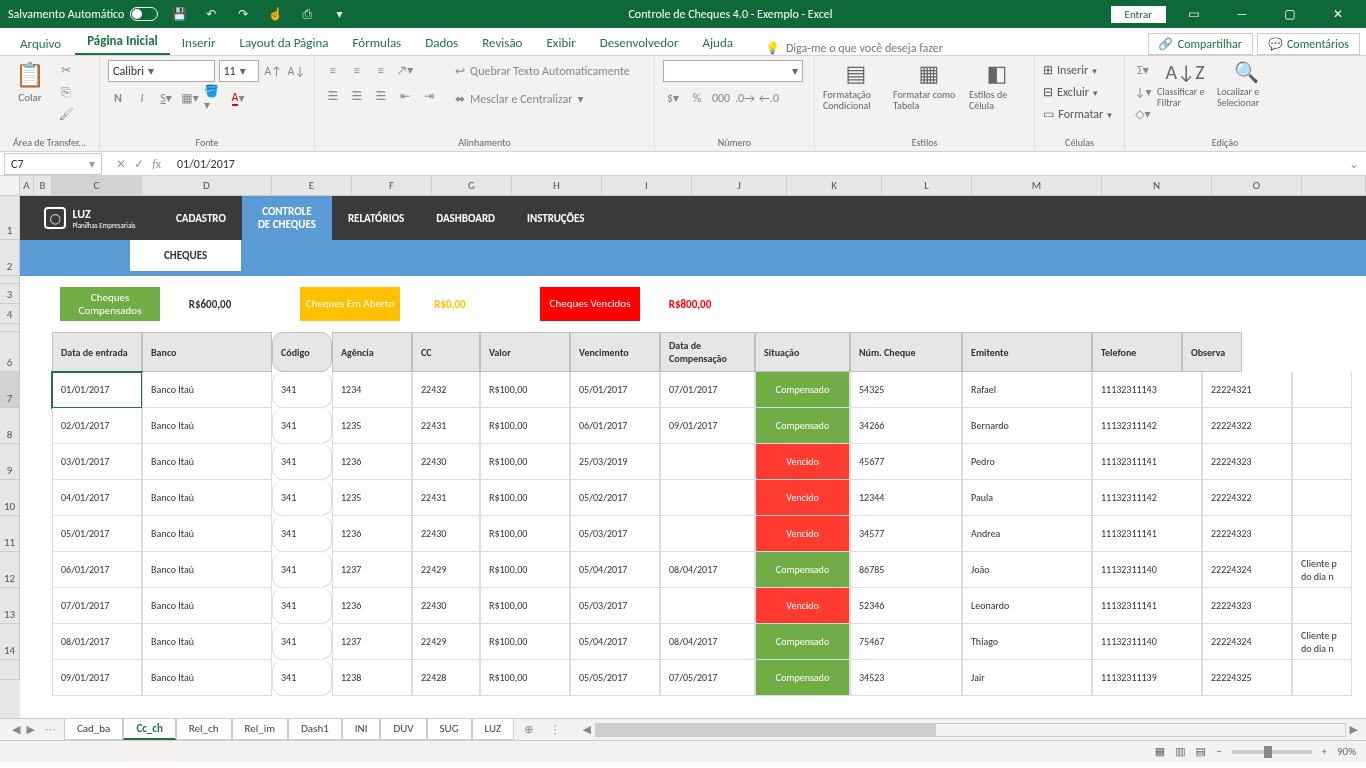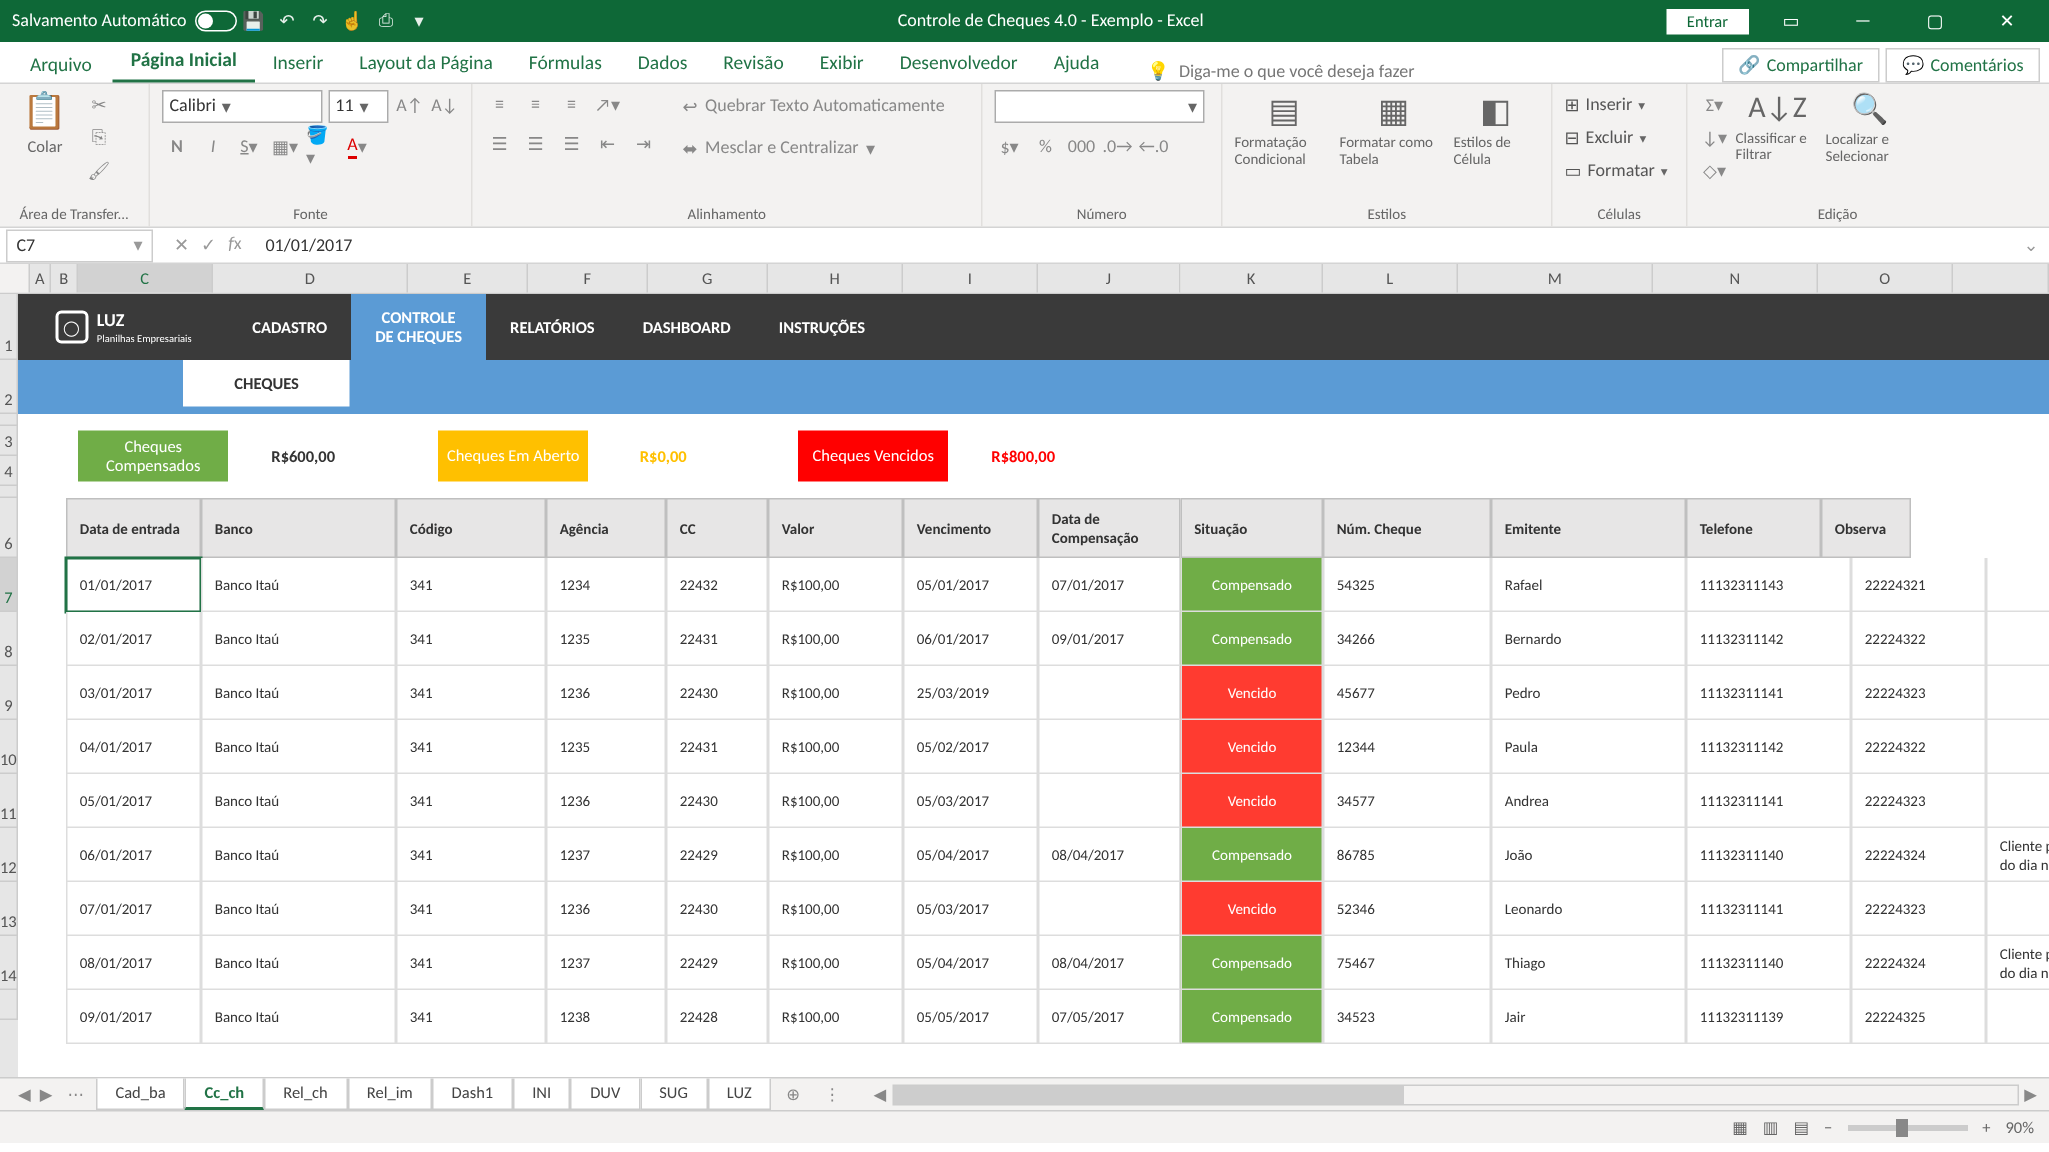--- a/index.html
+++ b/index.html
@@ -1,20 +1,20 @@
 <!DOCTYPE html>
 <html><head>
 <meta charset="utf-8">
 <style>
 * { margin:0; padding:0; box-sizing:border-box; font-family:"Segoe UI",Calibri,sans-serif; user-select:none; }
 body { width:1366px; height:768px; background:#fff; overflow:hidden; font-size:12px; color:#444; }
 
 
 .titlebar { height:28px; background:#0e6837; display:flex; align-items:center; color:#fff; font-size:12px; padding:0 8px; }
-.titlebar-left { display:flex; align-items:center; }
+.titlebar-left { display:flex; align-items:center; gap:10px; }
 .autosave-toggle { display:flex; align-items:center; gap:6px; }
 .toggle-pill { width:28px; height:14px; border:1px solid #fff; border-radius:7px; position:relative; }
 .toggle-pill::after { content:""; width:10px; height:10px; background:#fff; border-radius:50%; position:absolute; top:1px; left:1px; }
 .qat-icon { width:22px; height:22px; display:flex; align-items:center; justify-content:center; color:#fff; opacity:.9; }
 .titlebar-center { flex:1; text-align:center; }
 .titlebar-right { display:flex; align-items:center; gap:8px; }
 .entrar-btn { background:#fff; color:#0e6837; padding:2px 14px; font-size:11px; }
 .win-btn { width:40px; height:26px; display:flex; align-items:center; justify-content:center; }
 
 
@@ -77,21 +77,21 @@
 .yellow-bg { background:#ffc000; }
 .red-bg { background:#ff0000; }
 
 
 .tbl-hdr-row { height:40px; display:flex; }
 .th { background:#e7e6e6; border:1px solid #bfbfbf; font-size:10px; font-weight:bold; color:#333; display:flex; align-items:center; padding:0 8px; }
 .td { border:1px solid #ddd; border-top:none; font-size:10px; color:#333; display:flex; align-items:center; padding:0 8px; height:36px; background:#fff;}
 .data-row { display:flex; }
 .sit-comp { background:#70ad47 !important; color:#fff !important; justify-content:center; }
 .sit-venc { background:#ff3b30 !important; color:#fff !important; justify-content:center; }
-.sel-cell { outline:2px solid #217346; outline-offset:-1px; } .w-c{width:90px;} .w-d{width:130px;} .w-e{width:100px;} .w-f{width:80px;} .w-g{width:68px;} .w-h{width:90px;} .w-i{width:90px;} .w-j{width:95px;} .w-k{width:95px;} .w-l{width:112px;} .w-m{width:130px;} .w-n{width:110px;} .w-o{width:90px;} .w-p{width:60px;}
+.sel-cell { outline:2px solid #217346; outline-offset:-1px; } .w-c{width:90px;} .w-d{width:130px;} .w-e{width:60px;border-radius:11px;} .w-f{width:80px;} .w-g{width:68px;} .w-h{width:90px;} .w-i{width:90px;} .w-j{width:95px;} .w-k{width:95px;} .w-l{width:112px;} .w-m{width:130px;} .w-n{width:110px;} .w-o{width:90px;} .w-p{width:60px;}
 
 
 .sheet-tabs { height:22px; background:#f3f2f1; border-top:1px solid #ccc; display:flex; align-items:center; padding:0 4px; font-size:11px;}
 .st-nav { display:flex; gap:6px; padding:0 8px; color:#888;}
 .sheet-tab { padding:3px 12px; border:1px solid #ccc; border-top:none; background:#fff; color:#444; cursor:pointer;}
 .sheet-tab.active { background:#fff; border-bottom:2px solid #217346; color:#217346; font-weight:600;}
 .hscroll { flex:1; margin-left:12px; display:flex; align-items:center;}
 .hscroll-track { flex:1; height:14px; background:#f3f2f1; border:1px solid #ccc; position:relative;}
 .hscroll-thumb { position:absolute; left:0; width:340px; height:12px; background:#cdcdcd;}
 

